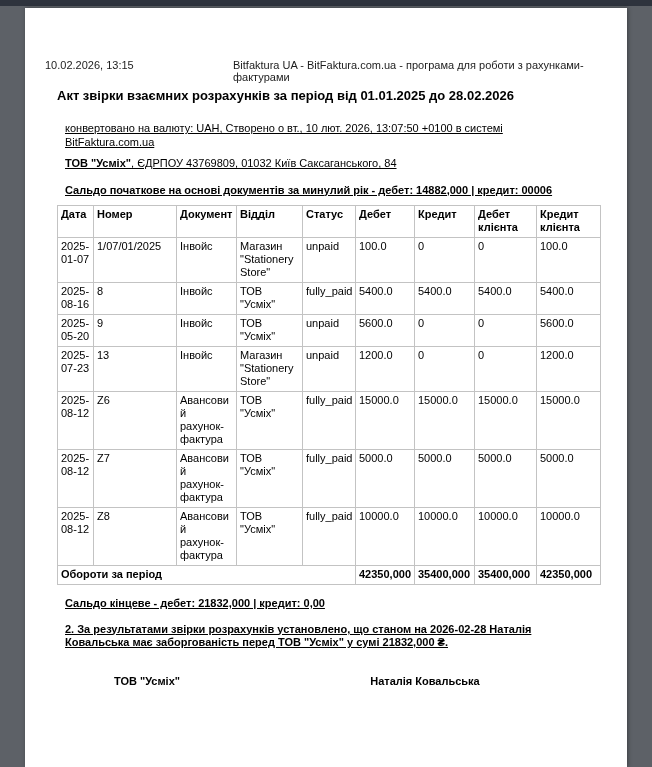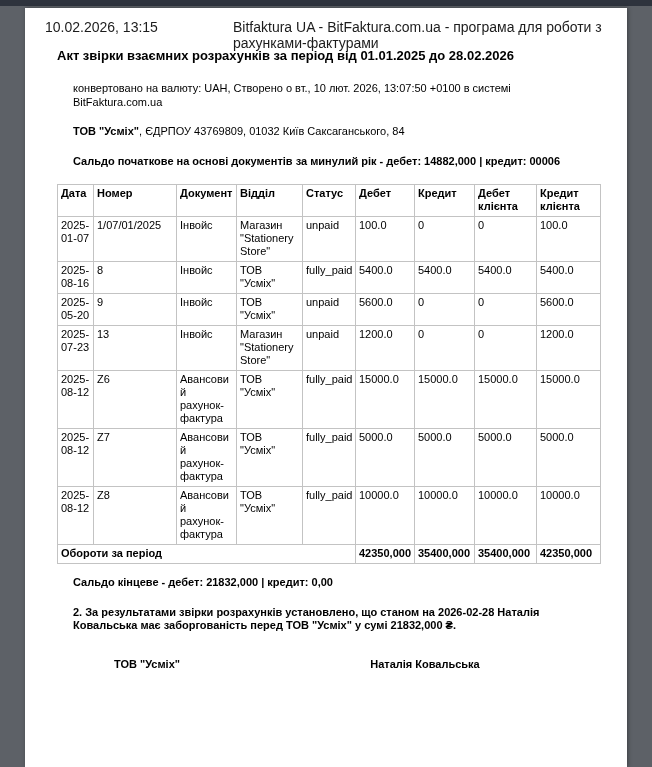--- a/index.html
+++ b/index.html
@@ -14,26 +14,26 @@
     width:602px; height:759px;
     margin:2px 0 0 25px;
     background:#ffffff;
     box-shadow:1px 0 4px rgba(0,0,0,.35);
     box-sizing:border-box;
     padding-top:10px;
     position:relative;
     overflow:hidden;
     color:#000;
   }
-  .print-header { position:relative; height:12px; font-size:14px; color:#1c1c1c; }
+  .print-header { position:relative; height:12px; font-size:11px; color:#1c1c1c;margin-top:40px; }
   .print-date  { position:absolute; left:20px; top:1px; }
   .print-title { position:absolute; left:208px; top:1px; }
   .content { padding:0 29px 0 32px; }
   .doc-title { font-size:13px; font-weight:bold; margin:18px 0 0 0; }
-  .para { font-size:11px; line-height:13.5px; margin:16px; white-space:pre-line; }
+  .para { font-size:11px; line-height:13.5px; margin:8px; white-space:pre-line;text-decoration:underline; }
   .created  { margin-top:19px; }
   .company  { margin-top:8px; white-space:normal; }
   .company b { font-weight:bold; }
   .intro    { margin-top:26px; }
   .balance  { margin-top:13px; font-weight:bold; white-space:normal; }
   .closing  { margin-top:12px; }
   .conclusion { margin-top:12px; font-weight:bold; }
   table.recon {
     border-collapse:collapse; table-layout:fixed;
     width:543px; margin-top:7px; font-size:11px;

